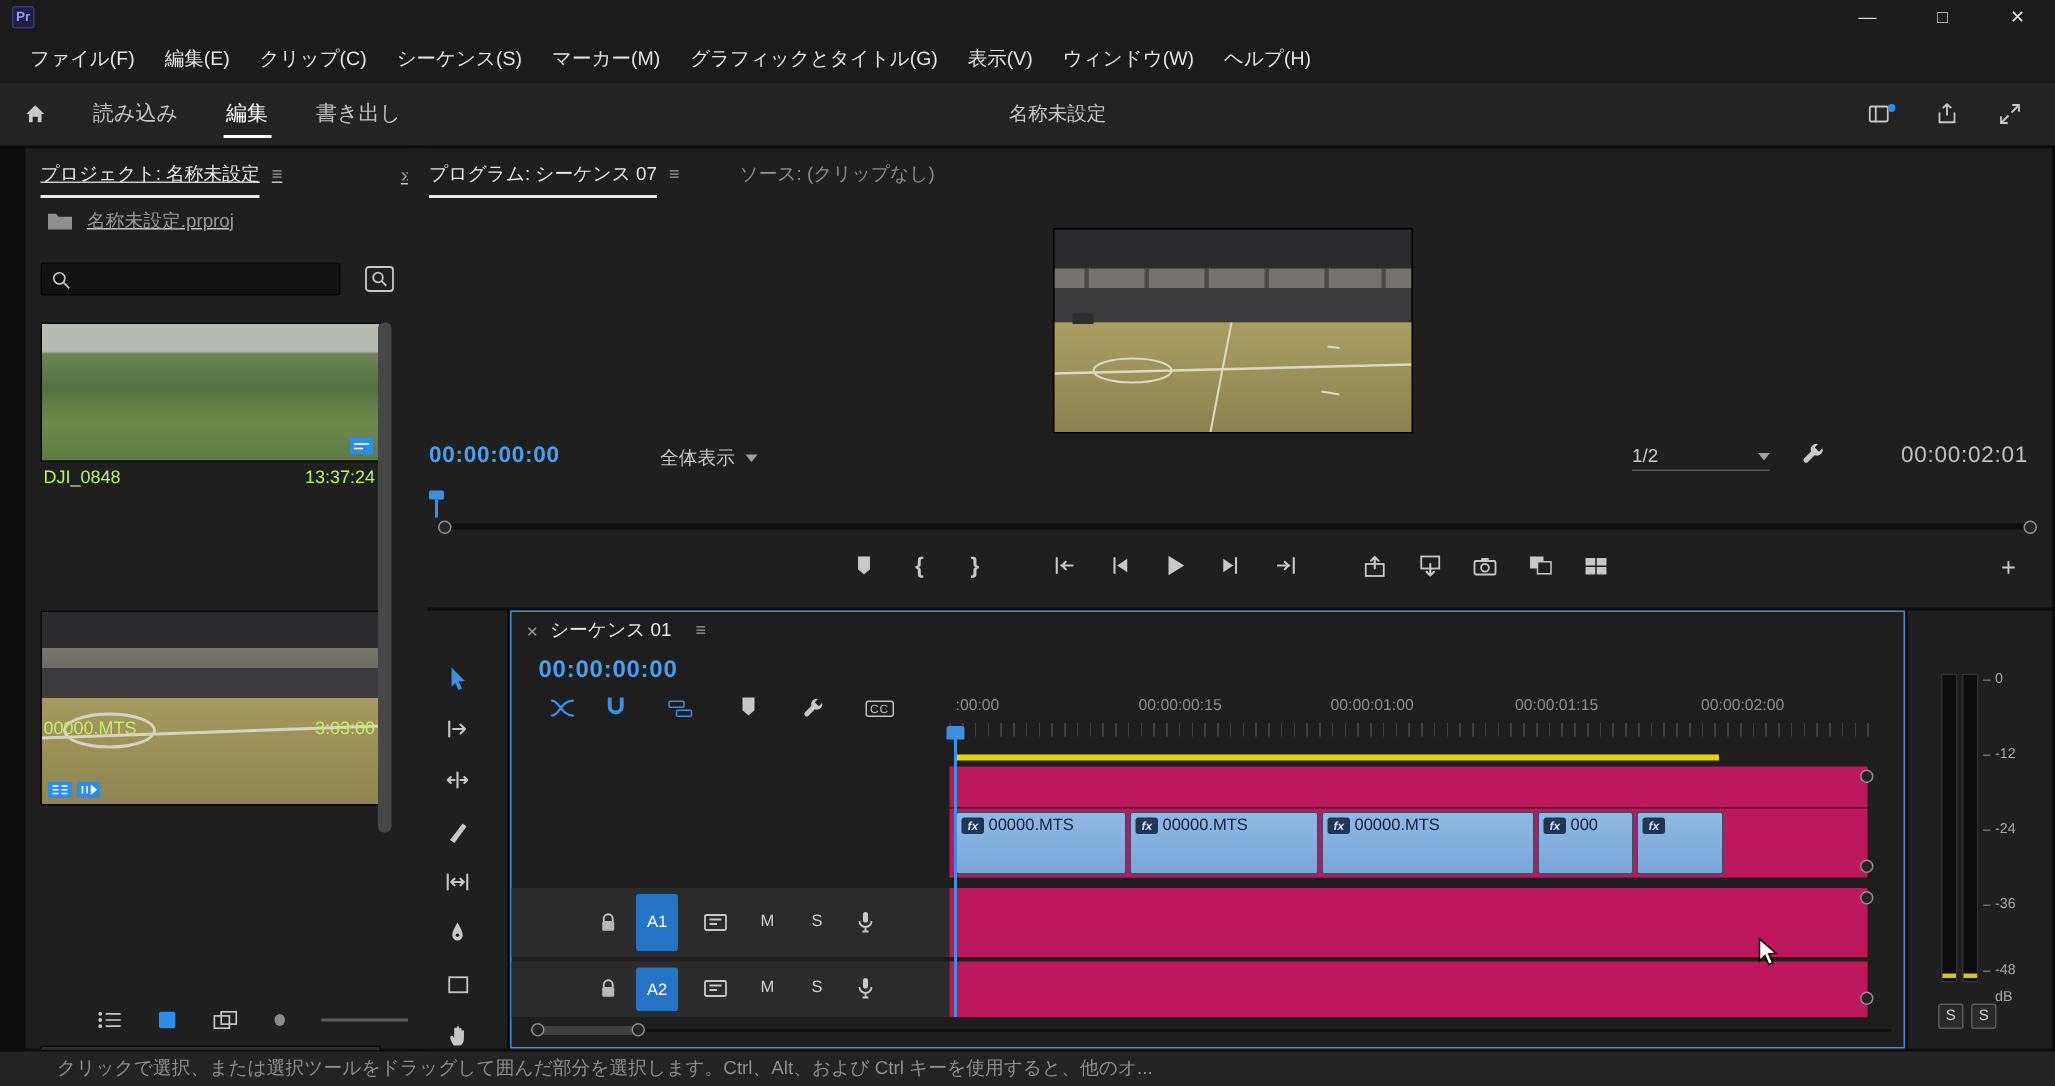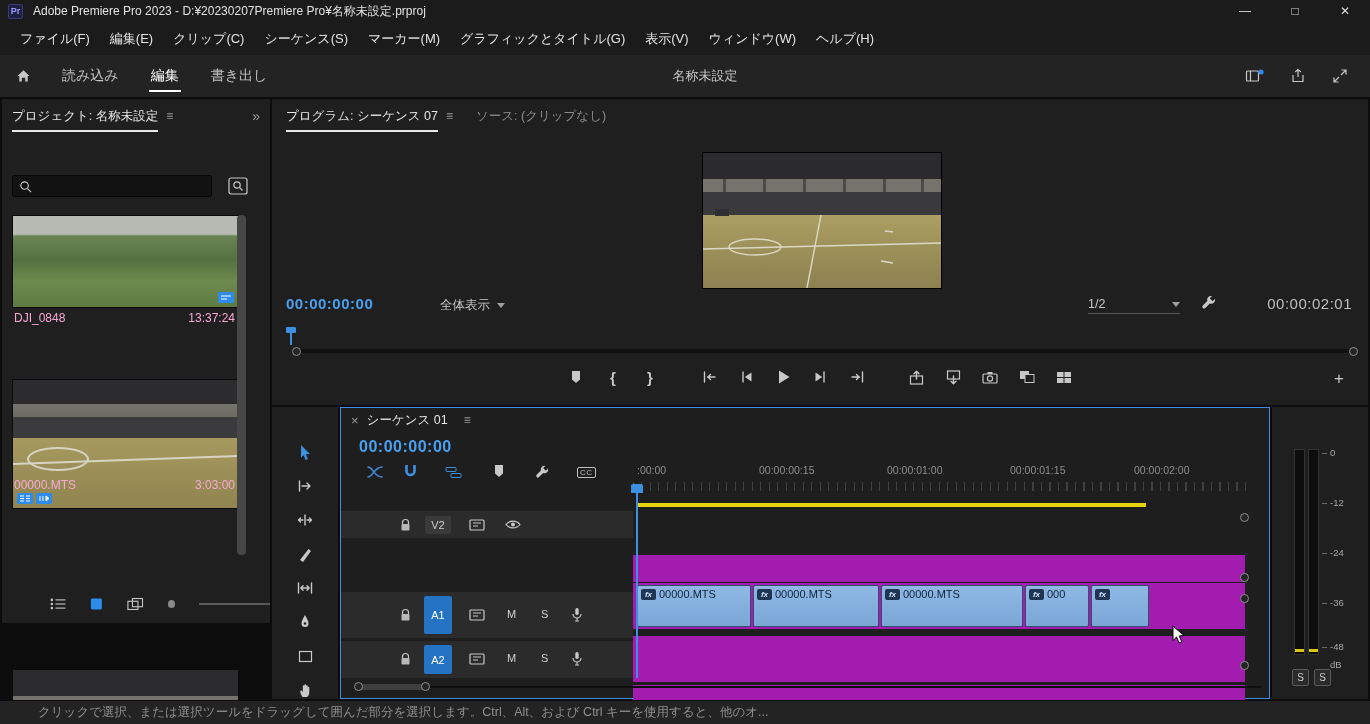--- a/index.html
+++ b/index.html
@@ -40,32 +40,32 @@
   #ws-right { margin-left:auto; display:flex; align-items:center; gap:26px; padding-right:22px; }
 
   
   .panel { position:absolute; background:#1f1f1f; }
   .ptab { font-size:12.5px; color:#e6e6e6; position:relative; white-space:nowrap; }
   .ptab.undl::after { content:""; position:absolute; left:0; right:0; bottom:-7px; height:2px; background:#e8e8e8; }
   .dim { color:#8c8c8c; }
   .ham { color:#9a9a9a; font-size:12px; margin-left:8px; }
 
   
-  #project-panel { left:2px; top:99px; width:268px; height:524px; }
+  #project-panel { left:17px; top:99px; width:268px; height:600px;text-decoration:underline; }
   #pp-head { height:34px; display:flex; align-items:center; padding:0 10px; }
   #pp-bin { height:28px; display:flex; align-items:center; padding-left:14px; gap:9px; }
   #pp-bin span { font-size:12.5px; color:#9a9a9a; }
   #pp-search { position:absolute; left:10px; top:76px; width:200px; height:22px; background:#121212; border:1px solid #060606; border-radius:2px; display:flex; align-items:center; padding-left:6px; }
   #pp-findbtn { position:absolute; left:226px; top:78px; }
   .thumb { position:absolute; left:10px; width:227px; border:1px solid #0a0a0a; }
   .thumb-green { background:linear-gradient(to bottom,#b7bbb4 0%,#b7bbb4 20%,#6b8455 22%,#52713f 48%,#6d8a4e 72%,#5d7b43 100%); }
   .thumb-gym { background:linear-gradient(to bottom,#2c2c2e 0%,#2c2c2e 19%,#75756d 19%,#6c6c64 29%,#3b3b3d 29%,#3b3b3d 45%,#a79a60 45%,#8f844f 100%); position:relative; overflow:hidden; }
   .thumb-gym::before { content:""; position:absolute; left:-10%; right:-10%; top:62%; border-top:2px solid #d8d4c4; transform:rotate(-2deg); }
   .thumb-gym::after  { content:""; position:absolute; left:6%; top:52%; width:26%; height:16%; border:2px solid #d8d4c4; border-radius:50%; }
-  .clip-label-row { position:absolute; left:10px; width:227px; display:flex; justify-content:space-between; font-size:12px; color:#f9a8d4; padding:0 4px 0 2px;text-align:right; }
+  .clip-label-row { position:absolute; left:10px; width:227px; display:flex; justify-content:space-between; font-size:12px; color:#bef264; padding:0 4px 0 2px;text-align:right; }
   .av-badge { position:absolute; right:4px; bottom:4px; }
   .bl-badges { position:absolute; left:4px; bottom:4px; display:flex; gap:3px; }
   #pp-scroll { position:absolute; right:24px; top:116px; width:9px; height:340px; background:#474747; border-radius:4px; }
   #pp-footer { position:absolute; left:0; bottom:6px; width:100%; height:26px; display:flex; align-items:center; gap:24px; padding-left:48px; }
   #pp-zoomline { width:78px; height:2px; background:#5a5a5a; }
   .zoom-dot { width:8px; height:8px; border-radius:50%; background:#8a8a8a; }
 
   
   #program-panel { left:272px; top:99px; width:1096px; height:306px; }
   #pm-head { height:34px; display:flex; align-items:center; padding:0 14px; }
@@ -84,21 +84,21 @@
   #tools-panel { left:272px; top:407px; width:66px; height:292px; }
   .tool { position:absolute; left:0; width:66px; height:30px; display:flex; align-items:center; justify-content:center; }
 
   
   #timeline-panel { left:340px; top:407px; width:930px; height:292px; background:#1e1e1e; border:1px solid #3d8fe0; }
   #tl-tabbar { height:24px; display:flex; align-items:center; padding-left:10px; gap:8px; }
   #tl-timecode { position:absolute; left:18px; top:6px; font-size:16px; }
   .tl-toolbar-icon { position:absolute; top:33px; }
   .cc-badge { border:1px solid #c0c0c0; border-radius:2px; font-size:8px; padding:0 2px; color:#c0c0c0; letter-spacing:.5px; }
   .trow { position:absolute; left:0; width:292px; background:#2b2b2b; }
-  .crow { position:absolute; left:292px; width:612px; background:#a21caf;margin-top:44px; }
+  .crow { position:absolute; left:292px; width:612px; background:#be185d; }
   .track-badge { position:absolute; display:flex; align-items:center; justify-content:center; font-size:11px; border-radius:2px; }
   .tb-plain { background:#3a3a3a; color:#cfcfcf; }
   .tb-blue  { background:#2573c4; color:#ffffff; }
   .ms { position:absolute; font-size:11px; color:#d0d0d0; }
   .ruler-label { position:absolute; font-size:10.5px; color:#8e8e8e; white-space:nowrap; }
   #tl-ticks { position:absolute; left:292px; top:74px; width:614px; height:9px;
               background:repeating-linear-gradient(to right,#5d5d5d 0 1px,transparent 1px 8.5px); opacity:.55; }
   #tl-renderbar { position:absolute; left:295px; top:95px; width:510px; height:4px; background:#e6d40e; }
   #tl-playhead-line { position:absolute; left:295px; top:84px; width:2px; height:186px; background:#3d8fe0; }
   #tl-playhead-cap { position:absolute; left:290px; top:76px; width:12px; height:9px; background:#3d8fe0; border-radius:2px 2px 0 0; }
@@ -122,21 +122,20 @@
   #statusbar { position:absolute; left:0; top:700px; width:1370px; height:24px; background:#232323; display:flex; align-items:center; padding-left:38px; border-top:1px solid #0c0c0c; }
   #statusbar span { font-size:12.5px; color:#8f8f8f; white-space:nowrap; overflow:hidden; }
 
   #mouse-cursor { position:absolute; left:1172px; top:625px; }
 </style>
 </head>
 <body>
 
 <div id="titlebar">
   <div class="pr-logo">Pr</div>
-  <div class="title-text">Adobe Premiere Pro 2023 - D:¥20230207Premiere Pro¥名称未設定.prproj</div>
   <div class="win-btns">
     <div class="wbtn">—</div>
     <div class="wbtn">□</div>
     <div class="wbtn">✕</div>
   </div>
 </div>
 
 <div id="menubar">
   <span class="menu-item">ファイル(F)</span>
   <span class="menu-item">編集(E)</span>
@@ -180,20 +179,26 @@
     </div>
   </div>
 </div>
 
 <div id="project-panel" class="panel">
   <div id="pp-head">
     <span class="ptab undl">プロジェクト: 名称未設定</span>
     <span class="ham">≡</span>
     <span class="ham" style="margin-left:auto;font-size:14px;">»</span>
   </div>
+  <div id="pp-bin">
+    <svg width="18" height="13" viewBox="0 0 18 13">
+        <path d="M1 1.5 h5.5 L8 3.5 h9 v8.5 H1 Z" fill="#8f8f8f"></path>
+      </svg>
+    <span>名称未設定.prproj</span>
+  </div>
   <div id="pp-search">
     <svg width="13" height="13" viewBox="0 0 14 14">
         <circle class="st" cx="6" cy="6" r="4"></circle>
         <path class="st" d="M9 9 L13 13"></path>
       </svg>
   </div>
   <div id="pp-findbtn">
     <svg width="20" height="18" viewBox="0 0 20 18">
         <rect class="st" x="1" y="1" width="18" height="16" rx="2"></rect>
         <circle class="st" cx="9" cy="8" r="3.2"></circle>
@@ -255,21 +260,21 @@
       </svg>
     <span class="zoom-dot"></span>
     <span id="pp-zoomline"></span>
   </div>
 </div>
 
 <div id="program-panel" class="panel">
   <div id="pm-head">
     <span class="ptab undl">プログラム: シーケンス 07</span>
     <span class="ham">≡</span>
-    <span class="ptab dim" style="margin-left:23px;">ソース: (クリップなし)</span>
+    <span class="ptab dim" style="margin-left:40px;">ソース: (クリップなし)</span>
   </div>
 
   <div id="pm-video">
     <svg width="238" height="135" viewBox="0 0 238 135" preserveAspectRatio="none">
       <rect x="0" y="0" width="238" height="26" fill="#2b2b2d"></rect>
       <rect x="0" y="26" width="238" height="13" fill="#74746c"></rect>
       <rect x="20" y="26" width="3" height="13" fill="#4a4a46"></rect>
         <rect x="60" y="26" width="3" height="13" fill="#4a4a46"></rect>
         <rect x="100" y="26" width="3" height="13" fill="#4a4a46"></rect>
         <rect x="140" y="26" width="3" height="13" fill="#4a4a46"></rect>
@@ -472,41 +477,20 @@
   <span class="abs cc-badge" style="left:236px;top:59px;">CC</span>
 
   <span class="ruler-label" style="left:296px;top:56px;">:00:00</span>
   <span class="ruler-label" style="left:418px;top:56px;">00:00:00:15</span>
   <span class="ruler-label" style="left:546px;top:56px;">00:00:01:00</span>
   <span class="ruler-label" style="left:669px;top:56px;">00:00:01:15</span>
   <span class="ruler-label" style="left:793px;top:56px;">00:00:02:00</span>
   <div id="tl-ticks"></div>
   <div id="tl-renderbar"></div>
 
-  <div class="trow" style="top:103px;height:27px;">
-    <span class="abs" style="left:58px;top:7px;">
-        <svg width="13" height="14" viewBox="0 0 13 14">
-          <path class="st" d="M3.5 6 V4.5 a3 3 0 0 1 6 0 V6"></path>
-          <rect x="2.5" y="6" width="8" height="6.5" rx="1" fill="#b8b8b8"></rect>
-        </svg>
-      </span>
-    <span class="track-badge tb-plain" style="left:84px;top:4.5px;width:26px;height:18px;">V2</span>
-    <span class="abs" style="left:128px;top:8px;">
-        <svg width="16" height="12" viewBox="0 0 16 12">
-          <rect class="st" x="1" y="1" width="14" height="10" rx="1"></rect>
-          <path class="st" d="M4 4 h8 M4 7 h5"></path>
-        </svg>
-      </span>
-    <span class="abs" style="left:164px;top:8px;">
-        <svg width="16" height="11" viewBox="0 0 16 11">
-          <path class="st" d="M1 5.5 C4.5 1 11.5 1 15 5.5 C11.5 10 4.5 10 1 5.5 Z"></path>
-          <circle cx="8" cy="5.5" r="2" fill="#c8c8c8"></circle>
-        </svg>
-      </span>
-  </div>
   <div class="trow" style="top:184px;height:46px;">
     <span class="abs" style="left:58px;top:16px;">
         <svg width="13" height="14" viewBox="0 0 13 14">
           <path class="st" d="M3.5 6 V4.5 a3 3 0 0 1 6 0 V6"></path>
           <rect x="2.5" y="6" width="8" height="6.5" rx="1" fill="#b8b8b8"></rect>
         </svg>
       </span>
     <span class="track-badge tb-blue" style="left:83px;top:4px;width:28px;height:38px;">A1</span>
     <span class="abs" style="left:128px;top:17px;">
         <svg width="16" height="12" viewBox="0 0 16 12">

